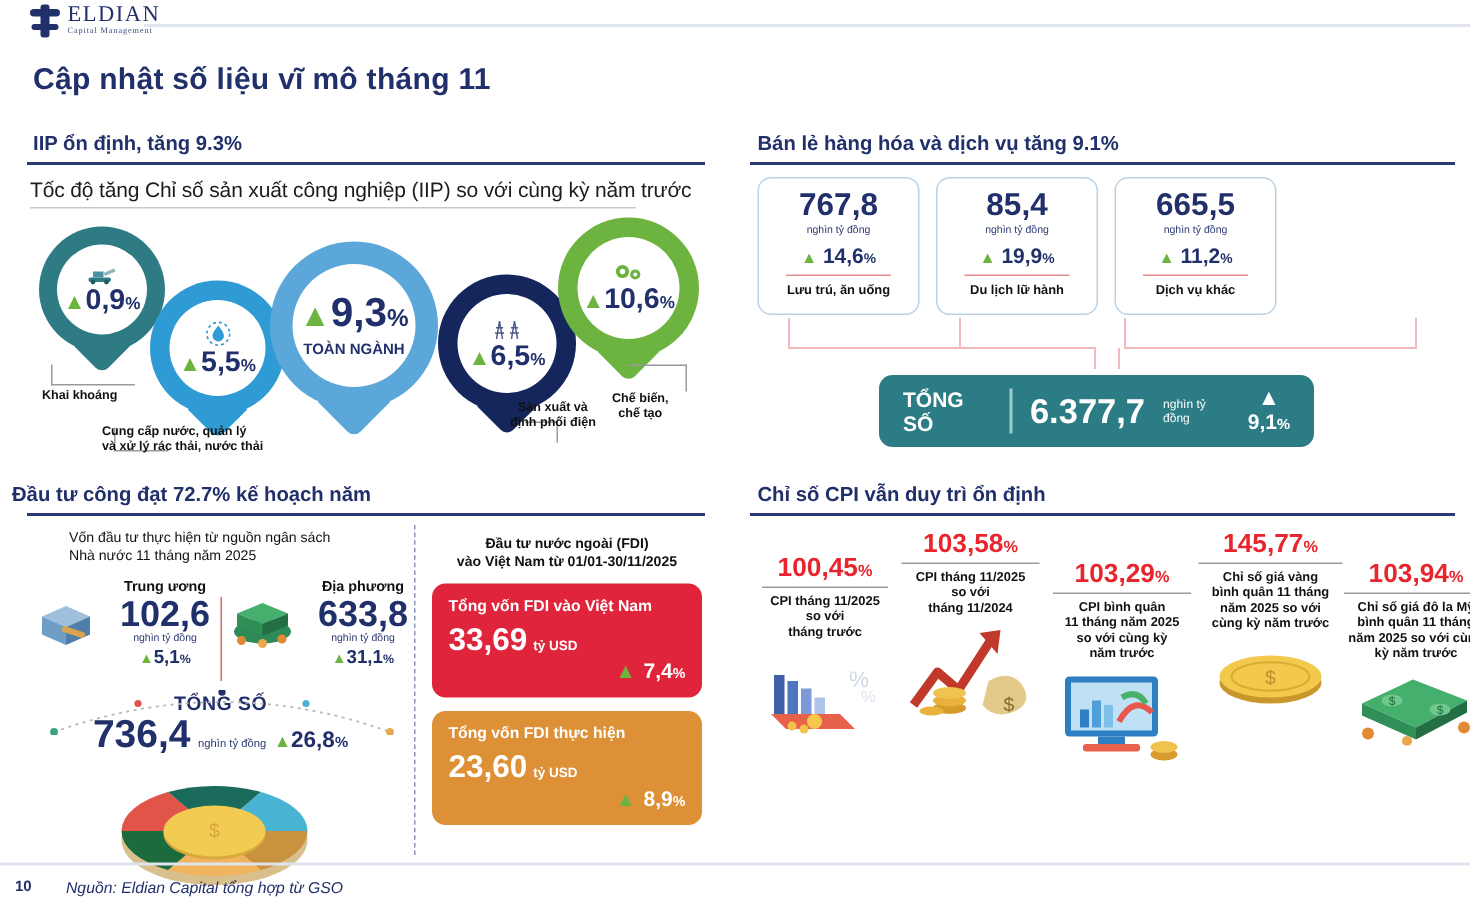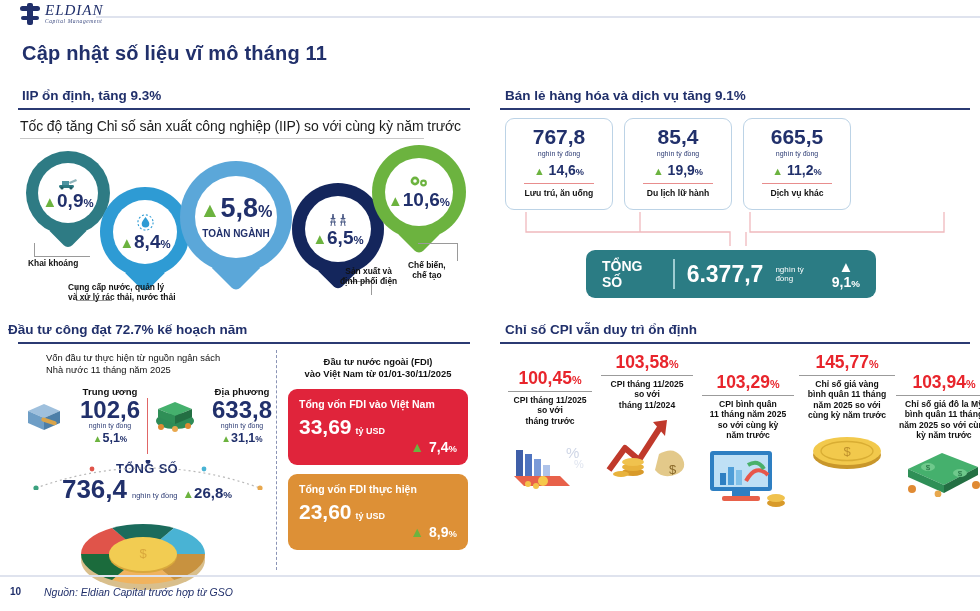--- a/index.html
+++ b/index.html
@@ -13,21 +13,21 @@
   }
   .page { position: relative; width: 980px; height: 611px; }
 
   
   .logo { position: absolute; left: 20px; top: 3px; display: flex; align-items: center; gap: 5px; }
   .logo-mark { width: 20px; height: 22px; position: relative; }
   .logo-mark .bar { position: absolute; background: #21306b; }
   .logo-mark .b1 { left: 7px; top: 0; width: 6px; height: 22px; border-radius: 2px; }
   .logo-mark .b2 { left: 0px; top: 3px; width: 20px; height: 5px; border-radius: 3px; }
   .logo-mark .b3 { left: 1px; top: 13px; width: 18px; height: 4px; border-radius: 3px; }
-  .logo-text { line-height: 1; font-style: italic; }
+  .logo-text { line-height: 1; }
   .logo-name { font-family: "Liberation Serif", serif; font-size: 15px; letter-spacing: 1px; color: #21306b; }
   .logo-sub { font-family: "Liberation Serif", serif; font-size: 5.5px; letter-spacing: .6px; color: #3a4membership; color:#3c4a80; margin-top: 1px; }
   .logo-rule { position: absolute; left: 96px; top: 16px; width: 884px; height: 2px; background: #dfe3ee; }
 
   
   .maintitle {
     position: absolute; left: 22px; top: 42px;
     font-size: 20px; font-weight: bold; color: #21306b; letter-spacing: .2px;
   }
   .sec-h {
@@ -187,35 +187,35 @@
 
       <div class="pin" style="left:80px;top:48px;">
         <div class="ring" style="width:90px;height:90px;background:#2e9bd4;">
           <div class="tail" style="width:28px;height:28px;background:#2e9bd4;bottom:-10px;"></div>
           <div class="inner" style="width:64px;height:64px;">
             <svg width="17" height="17" viewBox="0 0 17 17">
                 <circle cx="8.5" cy="8.5" r="7.6" fill="none" stroke="#2e9bd4" stroke-width="1.1" stroke-dasharray="2 2"></circle>
                 <path d="M8.5 3 C11 6.4 12.3 8 12.3 9.8 a3.8 3.8 0 0 1 -7.6 0 C4.7 8 6 6.4 8.5 3 Z" fill="#2e9bd4"></path>
               </svg>
             <div class="val" style="font-size:19px;margin-top:1px;">
-              <span class="tri">▲</span><span>8,4</span><span class="pct">%</span>
+              <span class="tri">▲</span><span>5,5</span><span class="pct">%</span>
             </div>
           </div>
         </div>
       </div>
       <div class="lead" style="left:56px;top:146px;width:36px;height:16px;border-width:0 0 1px 1px;"></div>
       <div class="pin-note" style="left:48px;top:144px;white-space:pre-line;">Cung cấp nước, quản lý
 và xử lý rác thải, nước thải</div>
 
       <div class="pin" style="left:160px;top:22px;">
         <div class="ring" style="width:112px;height:112px;background:#5ba7d9;">
           <div class="tail" style="width:34px;height:34px;background:#5ba7d9;bottom:-12px;"></div>
           <div class="inner" style="width:82px;height:82px;">
             <div class="val" style="font-size:27px;">
-              <span class="tri">▲</span><span>5,8</span><span class="pct">%</span>
+              <span class="tri">▲</span><span>9,3</span><span class="pct">%</span>
             </div>
             <div style="font-size:10px;font-weight:bold;color:#21306b;margin-top:6px;">TOÀN NGÀNH</div>
           </div>
         </div>
       </div>
 
       <div class="pin" style="left:272px;top:44px;">
         <div class="ring" style="width:92px;height:92px;background:#14265c;">
           <div class="tail" style="width:28px;height:28px;background:#14265c;bottom:-10px;"></div>
           <div class="inner" style="width:66px;height:66px;">
@@ -518,15 +518,15 @@
         <circle cx="14" cy="42" r="4" fill="#e08a33"></circle>
           <circle cx="78" cy="38" r="4" fill="#e08a33"></circle>
           <circle cx="40" cy="47" r="3.4" fill="#e8a84e"></circle>
       </svg>
     </div>
 
   </div>
 
   <div class="foot-rule"></div>
   <div class="foot-num">10</div>
-  <div class="foot-src">Nguồn: Eldian Capital trước hợp từ GSO</div>
+  <div class="foot-src">Nguồn: Eldian Capital tổng hợp từ GSO</div>
 
 </div>
 
 </body></html>

